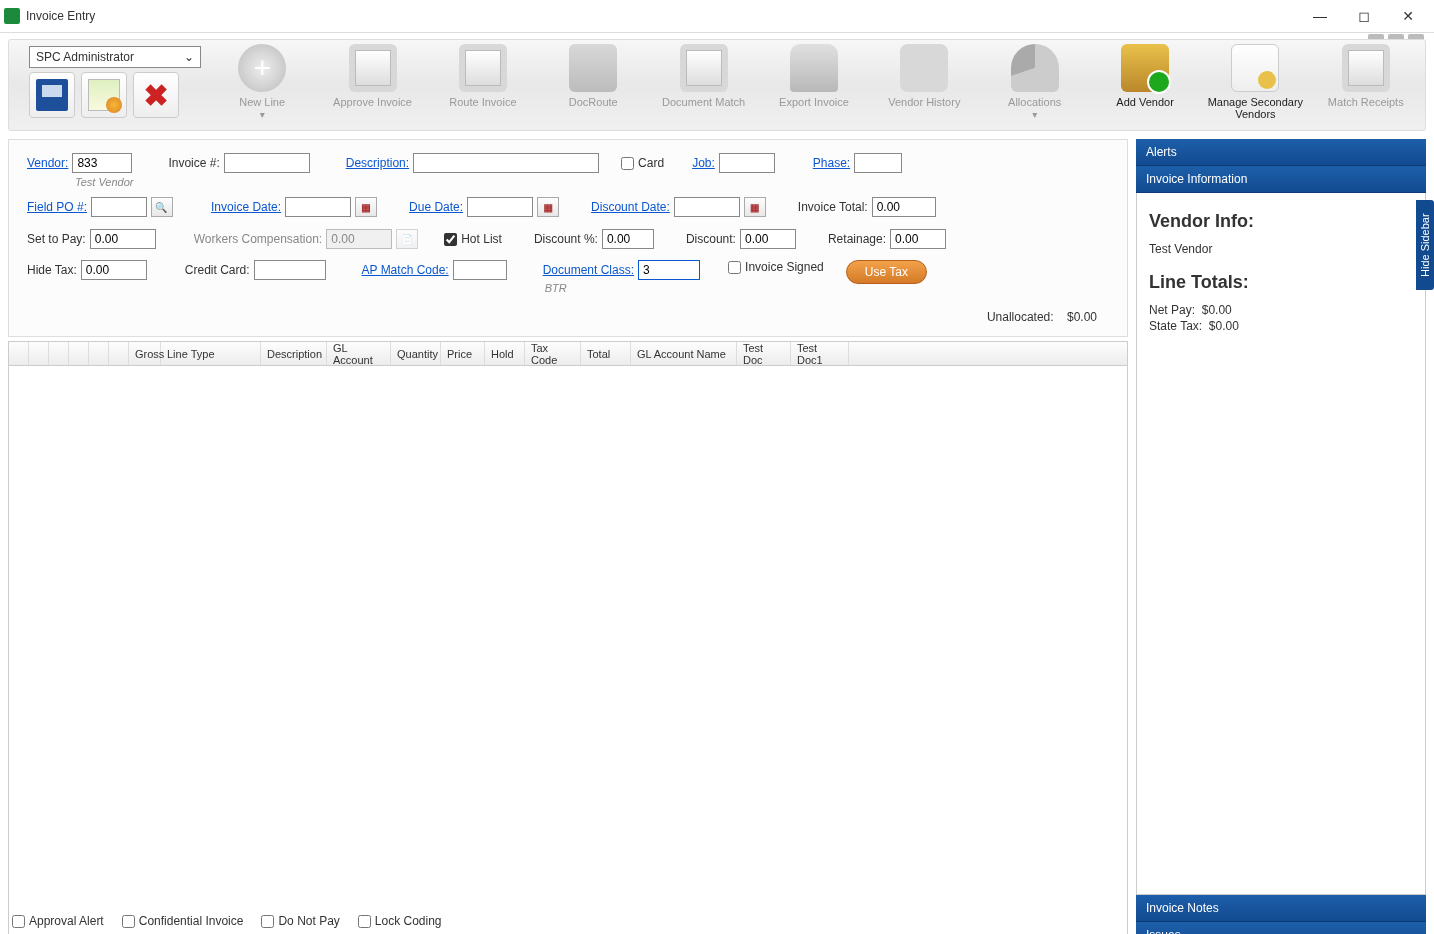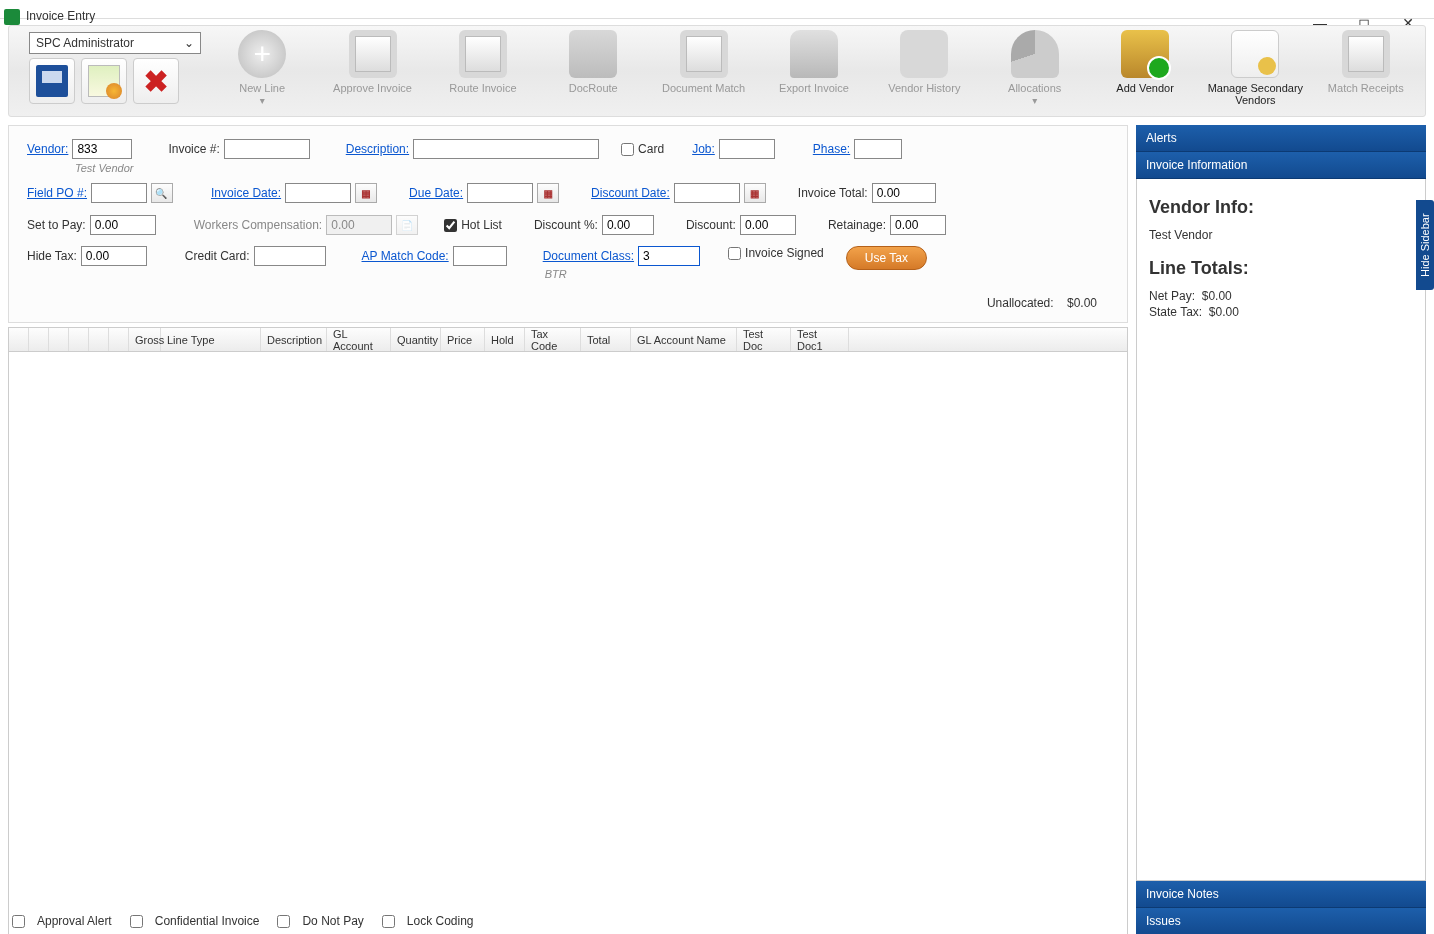--- a/index.html
+++ b/index.html
@@ -1,17 +1,17 @@
 <!DOCTYPE html>
 <html><head>
 <meta charset="utf-8">
 <style>
 * { box-sizing: border-box; margin: 0; padding: 0; font-family: "Segoe UI", Tahoma, sans-serif; }
 body { background: #fff; width: 1434px; height: 934px; overflow: hidden; font-size: 12px; color: #333; }
-.titlebar { height: 14px; display: flex; padding: 9px 4px; border-bottom: 1px solid #ddd; }
+.titlebar { height: 14px; display: flex; align-items: center; padding: 16px 4px; border-bottom: 1px solid #ddd; }
 .titlebar .appicon { width: 16px; height: 16px; background: #1b8a3a; border-radius: 2px; margin-right: 6px; }
 .titlebar .title { flex: 0 0 auto; }
 .titlebar .spacer { flex: 1; }
 .winbtn { width: 44px; height: 28px; display: flex; align-items: center; justify-content: center; font-size: 14px; cursor: default; }
 .toolbar-icons-right { position: absolute; top: 34px; right: 10px; display: flex; gap: 4px; }
 .mini-icon { width: 16px; height: 16px; background: #bbb; border-radius: 2px; }
 .ribbon-area { padding: 6px 8px 0 8px; }
 .ribbon { background: linear-gradient(#f7f7f7,#e8e8e8,#f0f0f0); border: 1px solid #ddd; border-radius: 3px; display: flex; align-items: center; padding: 4px 4px 10px 20px; position: relative; }
 .left-ribbon-stack { display: flex; flex-direction: column; gap: 4px; margin-right: 6px; }
 .user-select { width: 172px; height: 22px; border: 1px solid #888; background: #fff; display: flex; align-items: center; padding: 0 6px; justify-content: space-between; font-size: 12px; }
@@ -60,21 +60,21 @@
 .grid-header { display: flex; background: linear-gradient(#fdfdfd,#ececec); border-bottom: 1px solid #ccc; height: 24px; align-items: stretch; font-size: 11px; }
 .ghcell { border-right: 1px solid #ddd; display: flex; align-items: center; padding: 0 6px; }
 .ghcell.small { width: 20px; padding: 0; justify-content: center; }
 .right-col { width: 290px; display: flex; flex-direction: column; }
 .accordion-header { background: linear-gradient(#1d5fab,#124a8f); color: #fff; padding: 6px 10px; font-size: 12px; border-bottom: 1px solid #0c3a73; }
 .sidebar-body { flex: 1; border: 1px solid #ccc; border-top: none; padding: 12px; background: #fff; overflow: auto; }
 .sidebar-body h2 { font-size: 18px; margin: 6px 0 10px 0; font-weight: bold; }
 .kv { font-size: 12px; margin: 2px 0; }
 .hide-sidebar-tab { position: absolute; right: 0; top: 200px; width: 18px; height: 90px; background: #124a8f; color: #fff; writing-mode: vertical-rl; transform: rotate(180deg); display: flex; align-items: center; justify-content: center; font-size: 11px; border-radius: 3px 0 0 3px; cursor: pointer; }
 .footer { position: absolute; bottom: 6px; left: 12px; display: flex; gap: 18px; align-items: center; font-size: 12px; }
-.footer label { display: flex; align-items: center; gap: 12px; }
+.footer label { display: flex; align-items: center; gap: 4px; }
 input[type=checkbox] { width: 13px; height: 13px; accent-color: #333; }
 </style>
 </head>
 <body>
 
 <div class="titlebar">
   <div class="appicon"></div>
   <div class="title">Invoice Entry</div>
   <div class="spacer"></div>
   <div class="winbtn">—</div>

